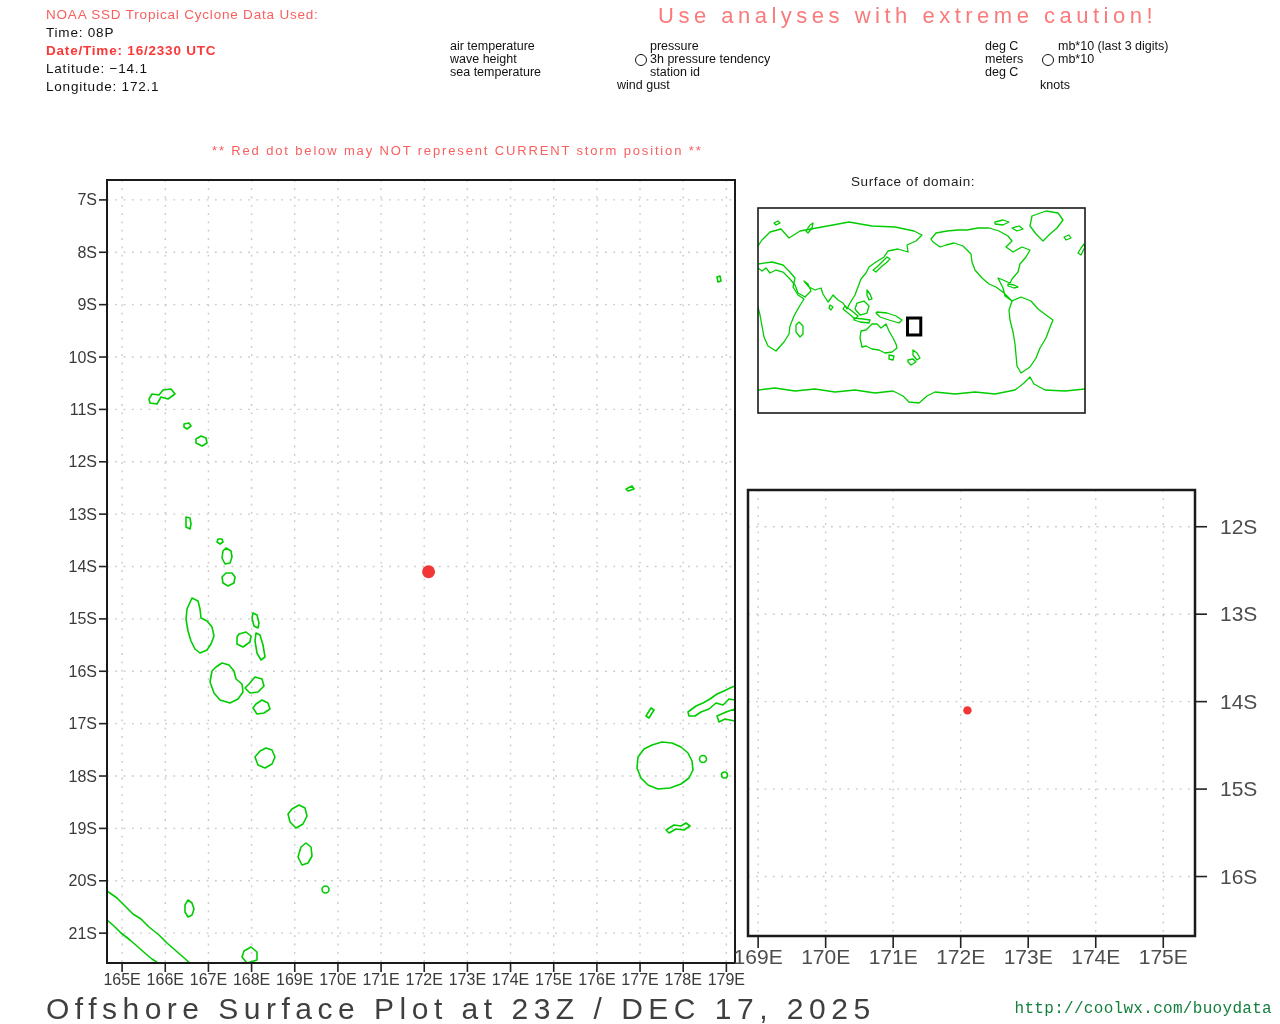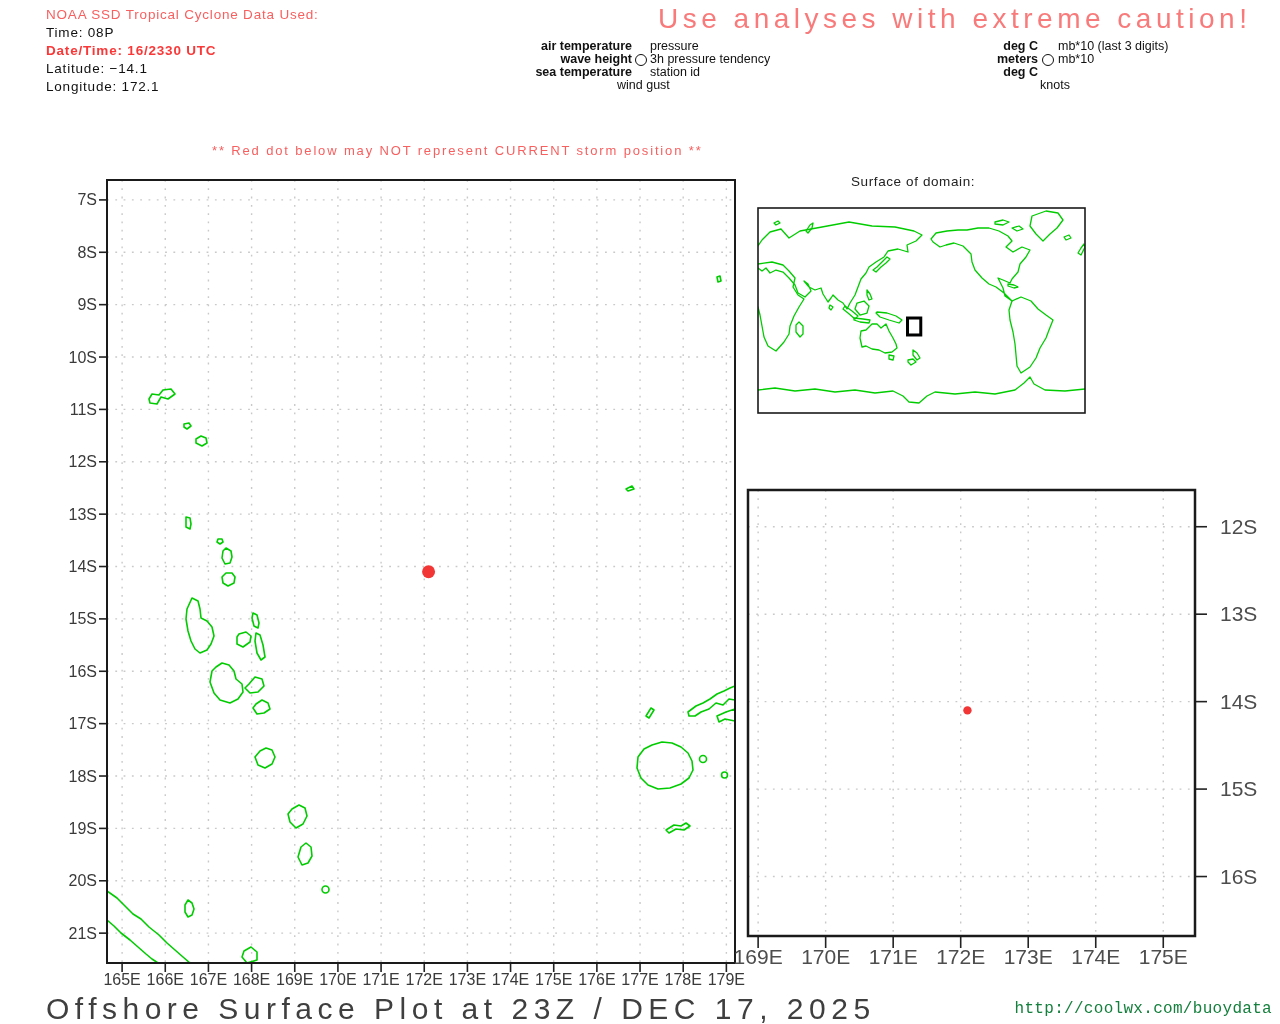--- a/index.html
+++ b/index.html
@@ -3,25 +3,25 @@
 <meta charset="utf-8">
 <style>
   html,body{margin:0;padding:0;background:#ffffff;}
   body{position:relative;width:1280px;height:1024px;font-family:"Liberation Sans",sans-serif;overflow:hidden;}
   .abs{position:absolute;white-space:nowrap;margin-left:36px;}
   
   .hdr{left:10px;top:6px;font-size:13.5px;letter-spacing:.8px;line-height:18px;color:#111;}
   .hdr .red{color:#F85F5F;}
   .hdr .boldred{color:#FA3838;font-weight:bold;}
   
-  .caution{left:622px;top:3px;font-size:28px;letter-spacing:4.5px;color:#F97A7A;}
+  .caution{left:622px;top:3px;font-size:22px;letter-spacing:4.5px;color:#F97A7A;}
   
   .legend{position:absolute;font-size:12.5px;line-height:13px;color:#111;white-space:nowrap;}
   .lrow{display:flex;align-items:center;height:13px;}
-  .lc1{text-align:right;font-weight:bold;}
+  .lc1{}
   .lmid{display:flex;justify-content:center;align-items:center;}
   .stn .lc1{width:182px;} .stn .lmid{width:18px;} .stn .lc4{margin-left:167px;}
   .uni .lc1{width:53px;}  .uni .lmid{width:20px;} .uni .lc4{margin-left:55px;}
   .circle{width:10px;height:10px;border:1.6px solid #111;border-radius:50%;display:inline-block;background:#fff;}
   
   .warn{left:176px;top:143px;font-size:13px;letter-spacing:1.85px;color:#F85F5F;}
   
   .insettitle{left:815px;top:174px;font-size:13.5px;letter-spacing:.6px;color:#222;}
   
   .ftitle{left:10px;top:992px;font-size:30px;letter-spacing:5.5px;color:#3F3F3F;}

